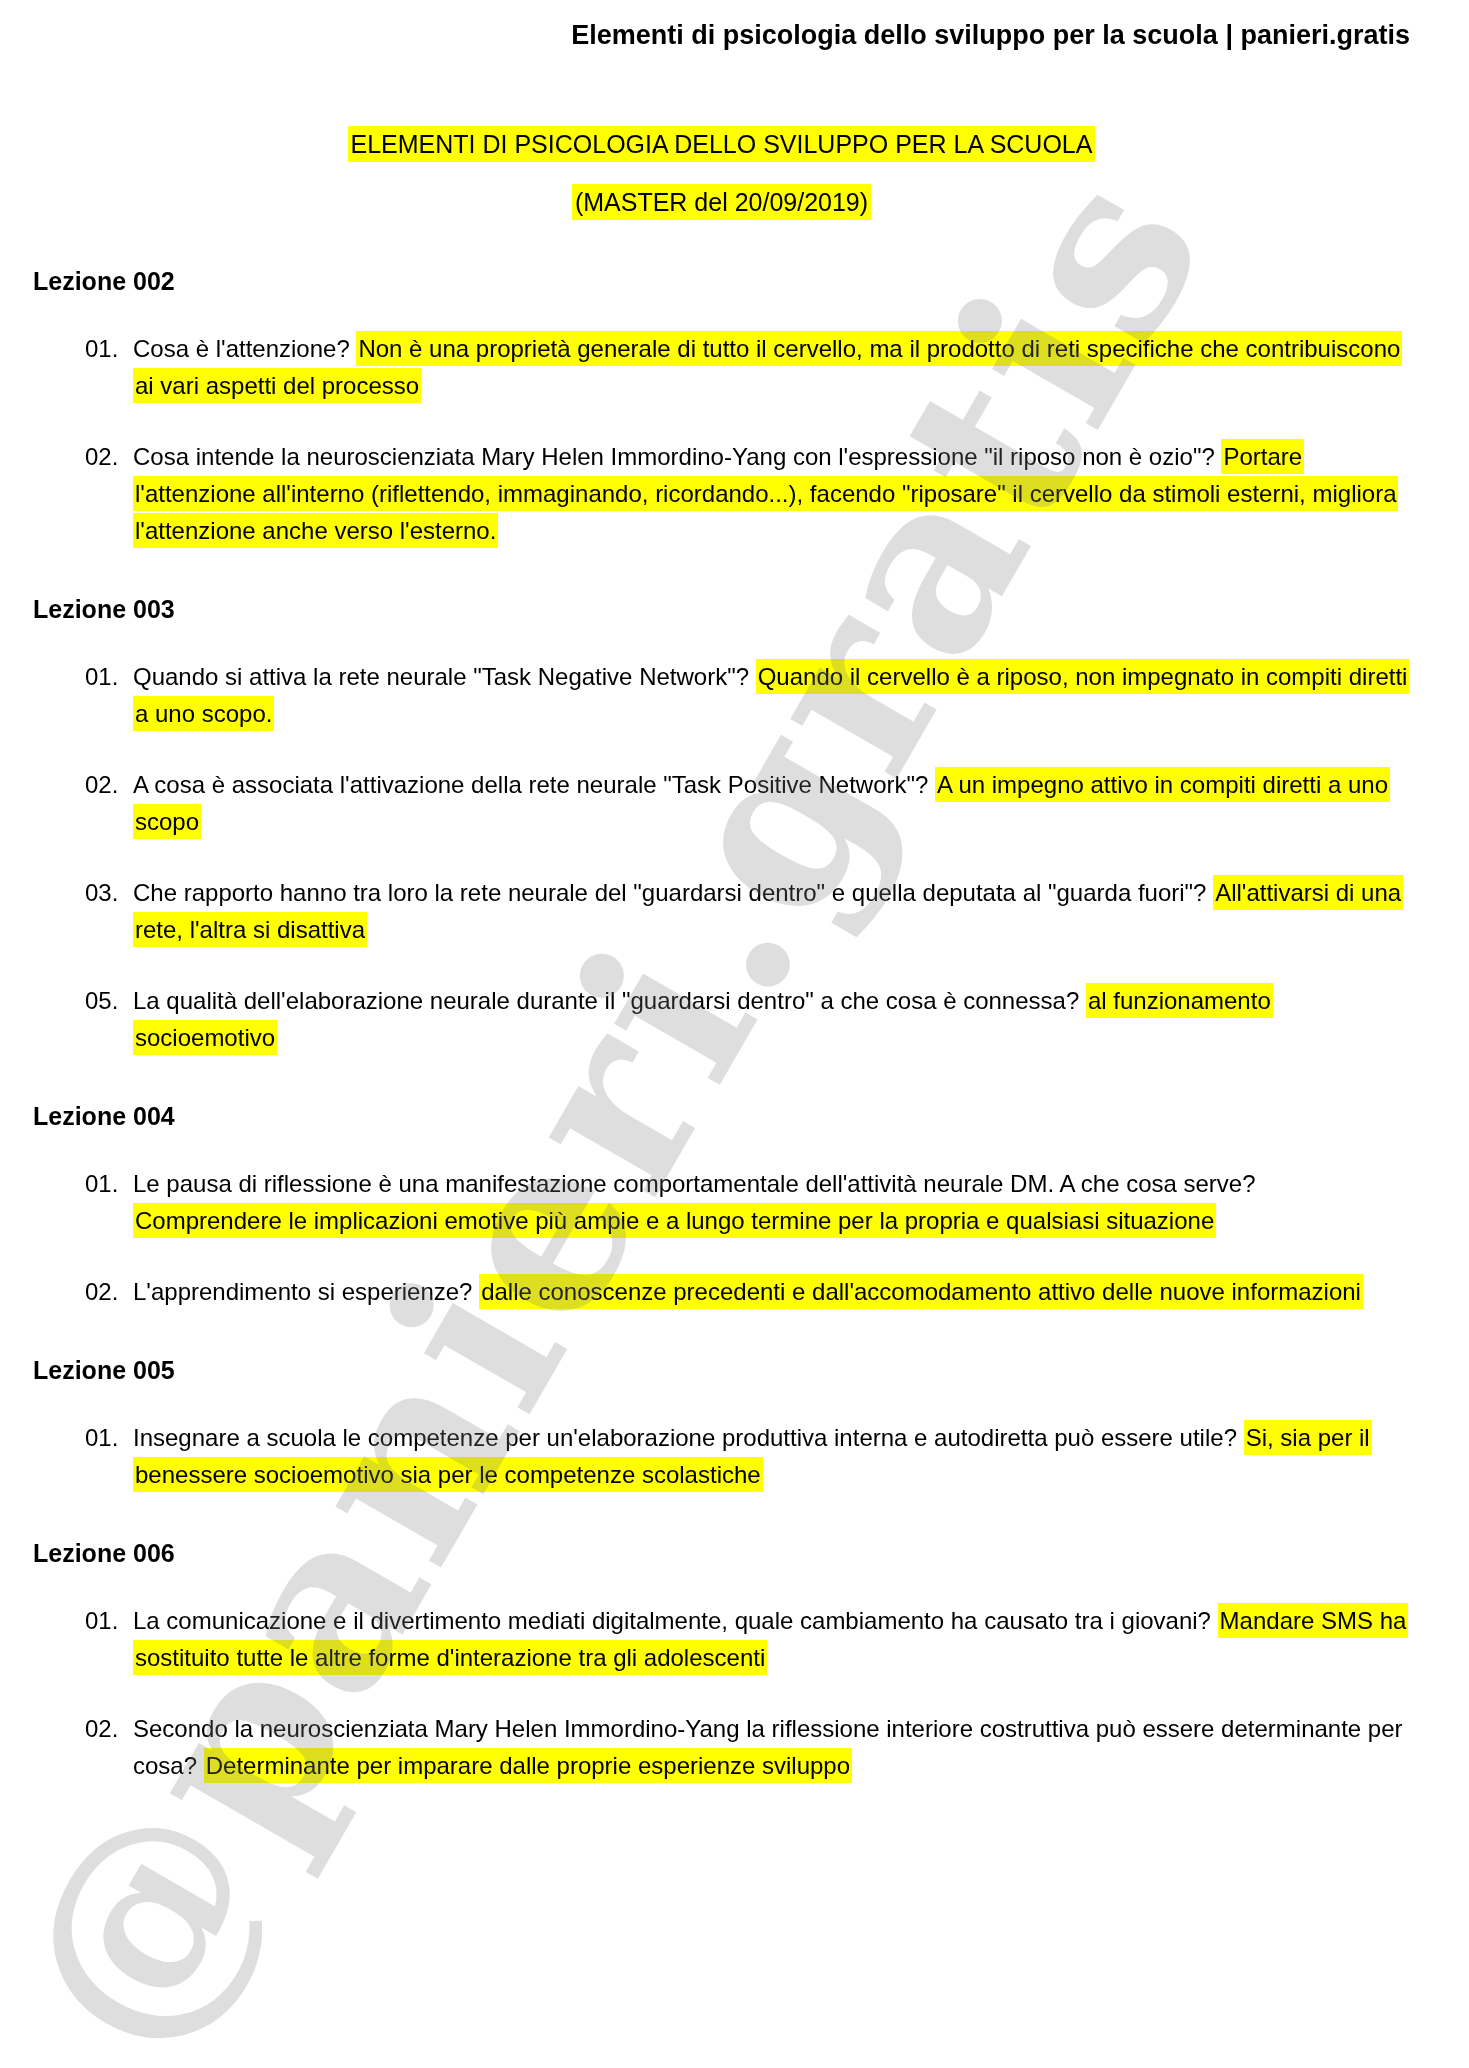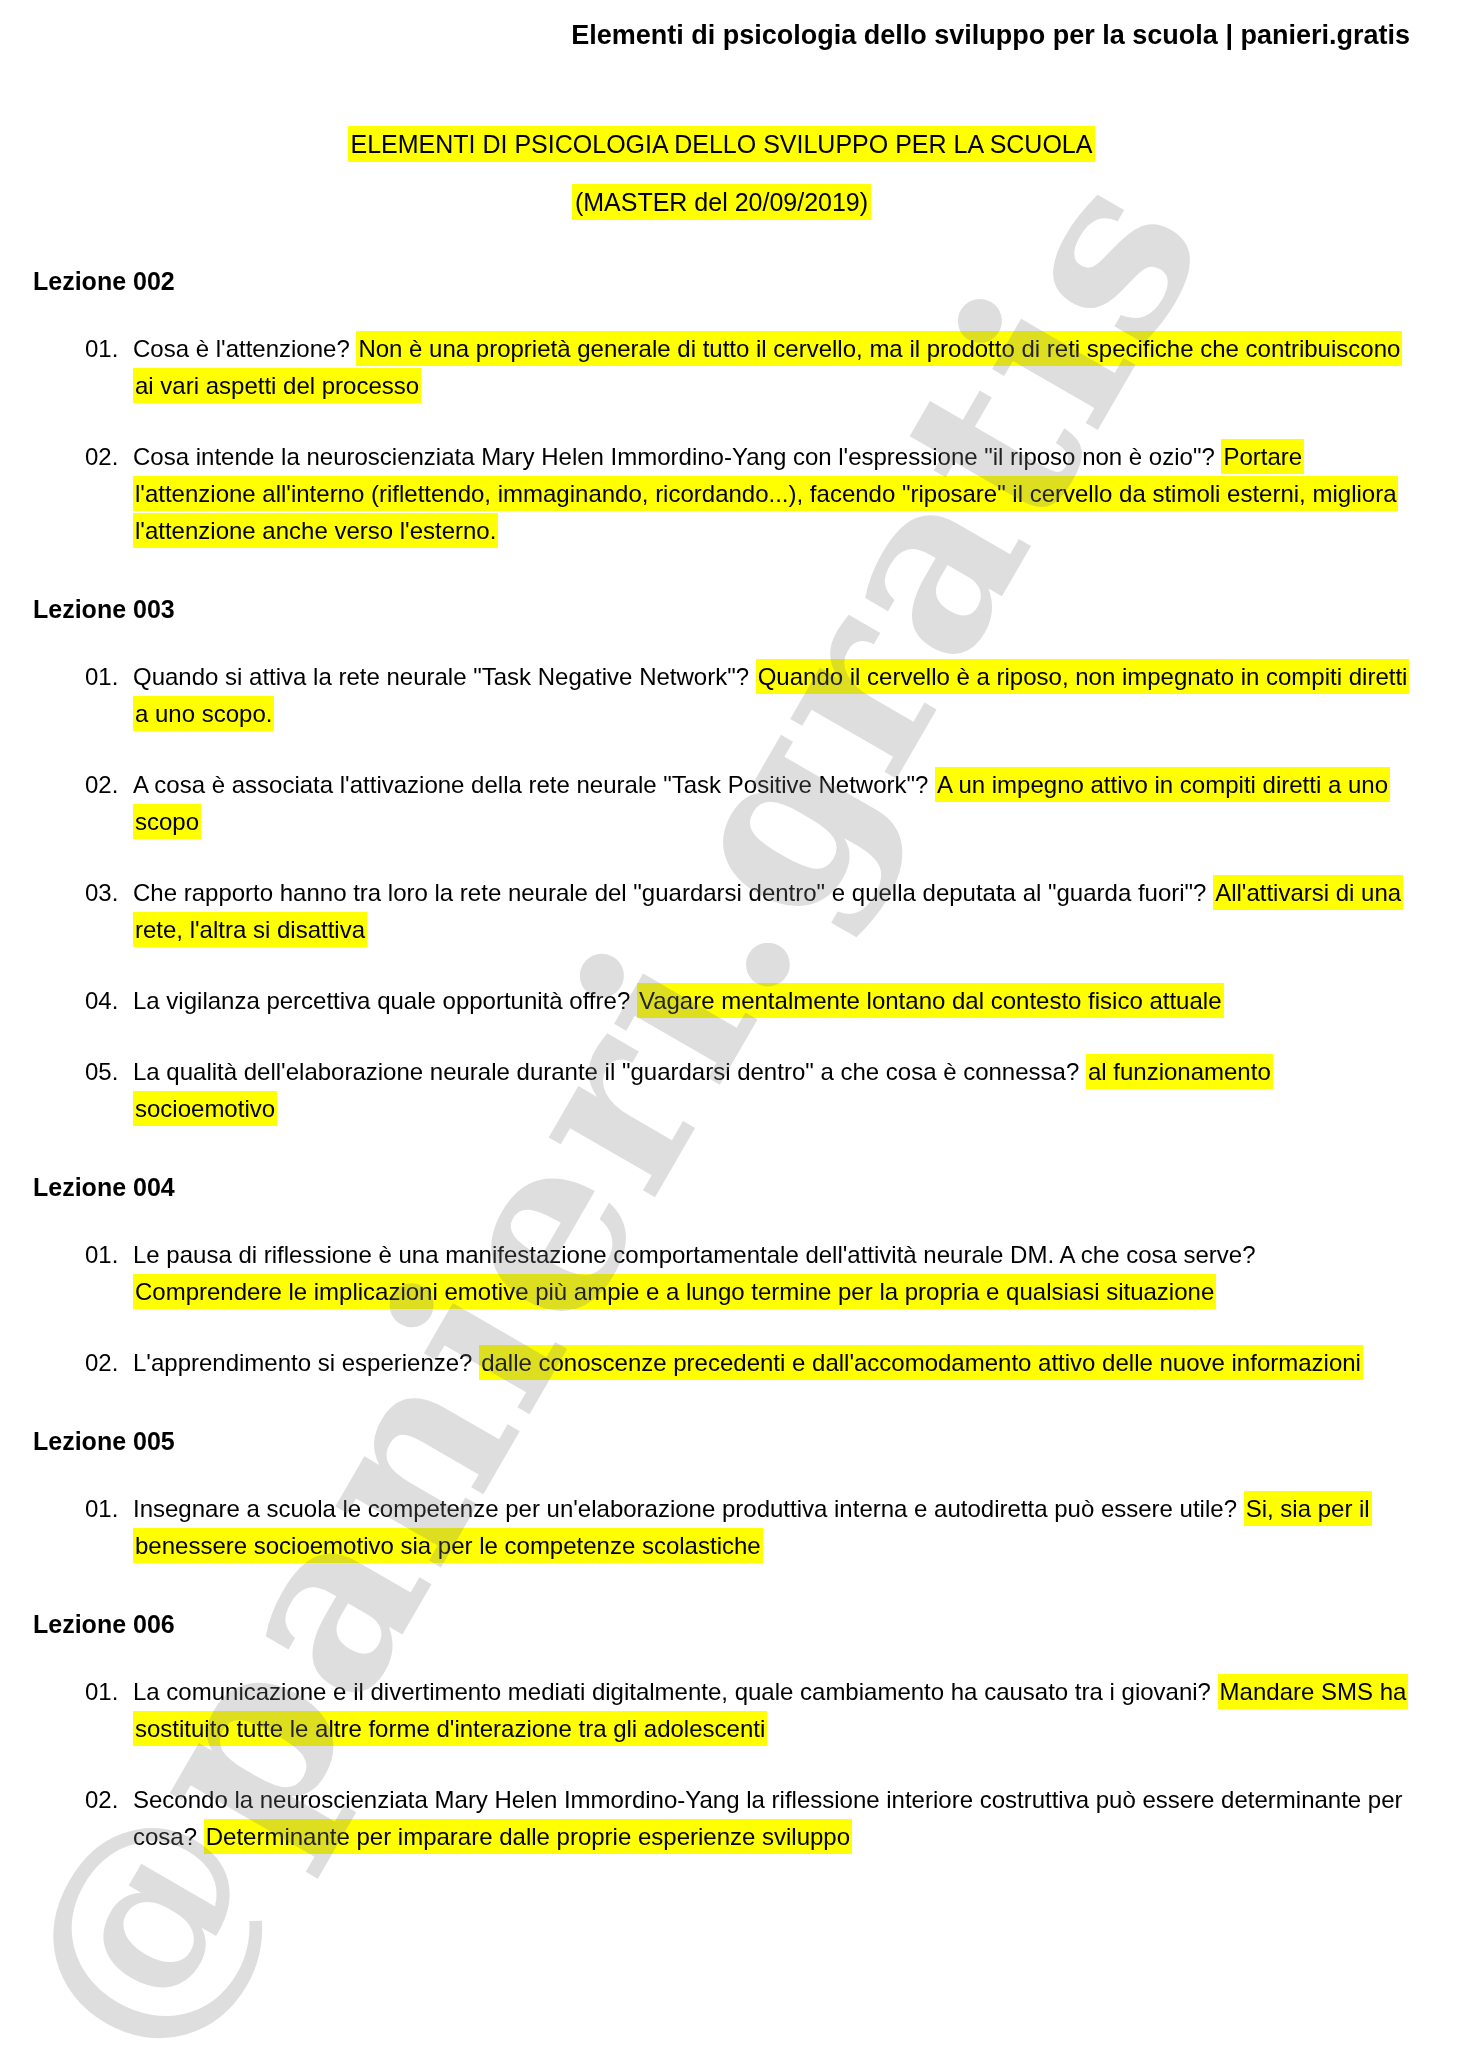--- a/index.html
+++ b/index.html
@@ -114,25 +114,20 @@
     <span class="q-num">02.</span>
     <span class="q-text">A cosa è associata l'attivazione della rete neurale "Task Positive Network"?</span>
     <mark class="q-answer">A un impegno attivo in compiti diretti a uno scopo</mark>
   </p>
   <p class="q">
     <span class="q-num">03.</span>
     <span class="q-text">Che rapporto hanno tra loro la rete neurale del "guardarsi dentro" e quella deputata al "guarda fuori"?</span>
     <mark class="q-answer">All'attivarsi di una rete, l'altra si disattiva</mark>
   </p>
   <p class="q">
-    <span class="q-num">04.</span>
-    <span class="q-text">La vigilanza percettiva quale opportunità offre?</span>
-    <mark class="q-answer">Vagare mentalmente lontano dal contesto fisico attuale</mark>
-  </p>
-  <p class="q">
     <span class="q-num">05.</span>
     <span class="q-text">La qualità dell'elaborazione neurale durante il "guardarsi dentro" a che cosa è connessa?</span>
     <mark class="q-answer">al funzionamento socioemotivo</mark>
   </p>
 </section>
 
 <section class="lesson">
   <h2 class="lesson-heading">Lezione 004</h2>
   <p class="q">
     <span class="q-num">01.</span>

